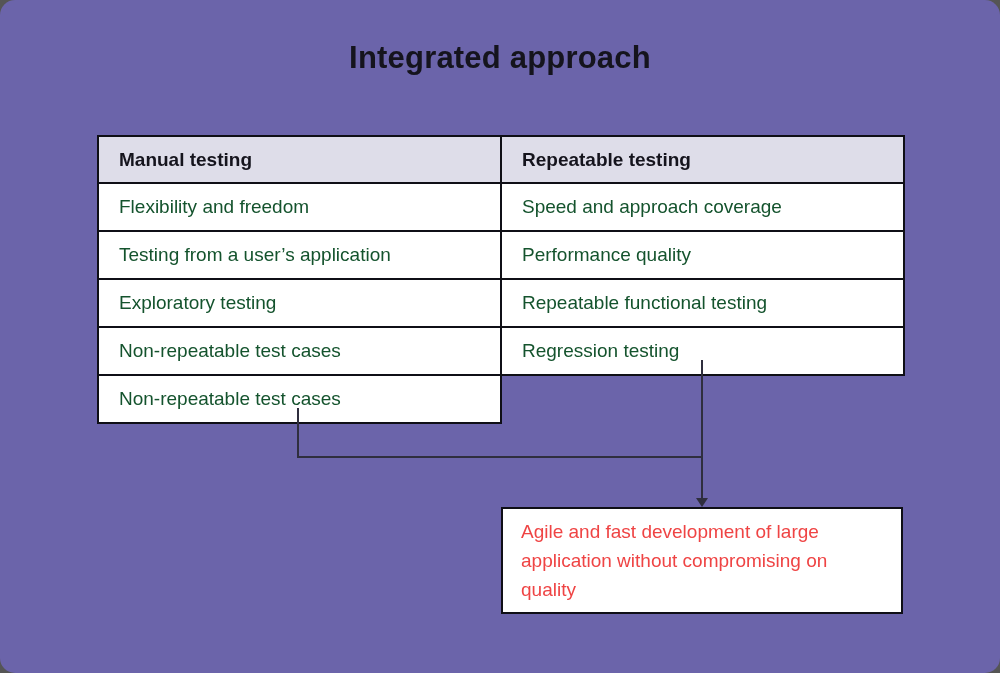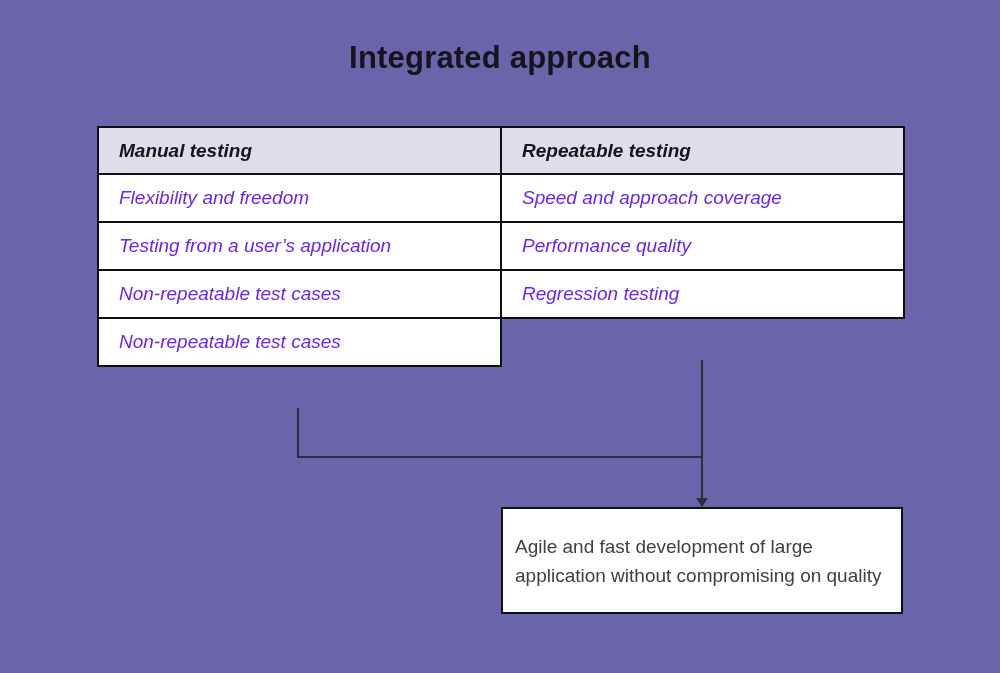--- a/index.html
+++ b/index.html
@@ -7,42 +7,42 @@
   html, body { background: #555; }
 
   .canvas {
     position: relative;
     width: 1000px;
     height: 673px;
     background: #6b64aa;
     overflow: hidden;
     font-family: "Liberation Sans", "DejaVu Sans", sans-serif;
     color: #17161f;
+    border-radius: 15px;
   }
 
   .title {
     position: absolute;
     top: 40px;
     left: 0;
     width: 100%;
     text-align: center;
     font-size: 31px;
     font-weight: 700;
     letter-spacing: 0.2px;
     color: #15141d;
   }
 
   table.cmp {
     position: absolute;
     left: 97px;
-    top: 126px;
+    top: 135px;
     width: 806px;
     border-collapse: collapse;
     table-layout: fixed;
-    font-style: italic;
   }
 
   table.cmp th, table.cmp td {
     width: 403px;
     border: 2px solid #0f0f16;
     padding: 0 0 0 20px;
     font-size: 19px;
     text-align: left;
     vertical-align: middle;
     white-space: nowrap;
@@ -53,21 +53,21 @@
     height: 47px;
     background: #dedde9;
     font-weight: 700;
     color: #15141d;
   }
 
   table.cmp td {
     height: 48px;
     background: #ffffff;
     font-weight: 400;
-    color: #6d28d9;
+    color: #14532d;
   }
 
   table.cmp td.ghost {
     border: none;
     background: transparent;
   }
 
   .line {
     position: absolute;
     background: #2f2e3e;
@@ -93,25 +93,25 @@
     top: 507px;
     width: 402px;
     height: 107px;
     background: #ffffff;
     border: 2px solid #0f0f16;
     display: flex;
     align-items: center;
   }
 
   .result-box p {
-    padding: 0 18px 0 12px;
+    padding: 0 18px 0 18px;
     font-size: 19px;
     line-height: 29px;
     font-weight: 400;
-    color: #404040;
+    color: #ef4444;
   }
 </style>
 </head>
 <body>
 
 <div class="canvas">
 
   <h1 class="title">Integrated approach</h1>
 
   <table class="cmp">
@@ -124,20 +124,24 @@
     <tbody>
       <tr>
         <td>Flexibility and freedom</td>
         <td>Speed and approach coverage</td>
       </tr>
       <tr>
         <td>Testing from a user’s application</td>
         <td>Performance quality</td>
       </tr>
       <tr>
+        <td>Exploratory testing</td>
+        <td>Repeatable functional testing</td>
+      </tr>
+      <tr>
         <td>Non-repeatable test cases</td>
         <td>Regression testing</td>
       </tr>
       <tr>
         <td>Non-repeatable test cases</td>
         <td class="ghost"></td>
       </tr>
     </tbody>
   </table>
 

